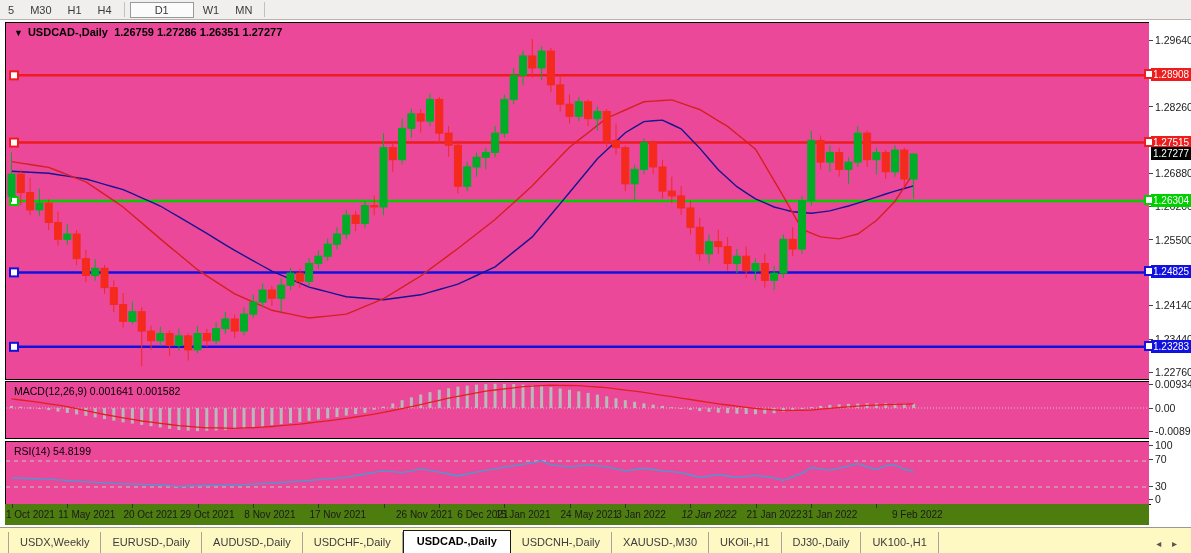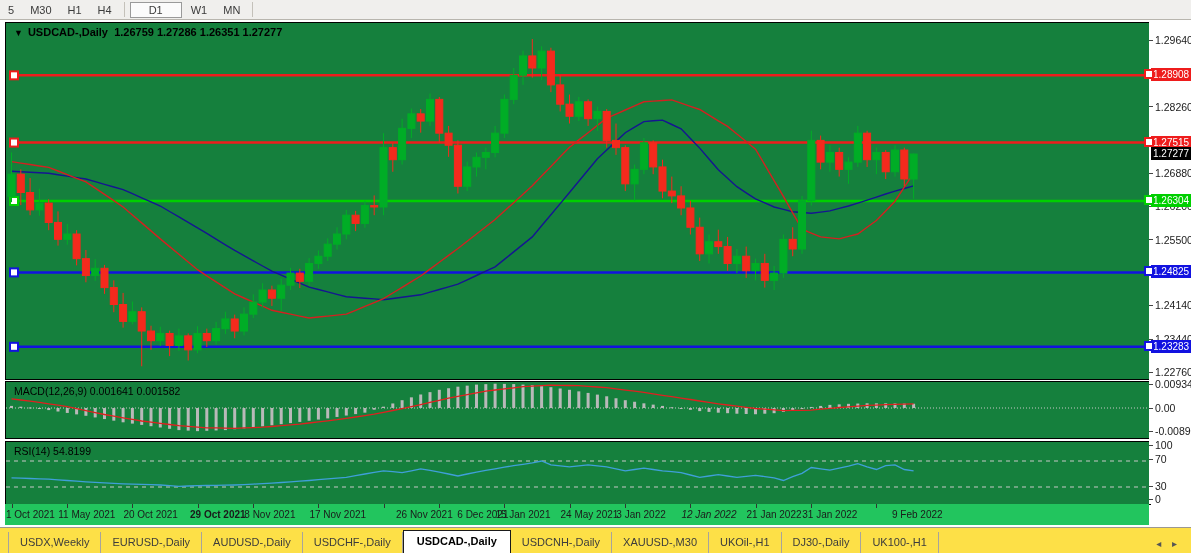--- a/index.html
+++ b/index.html
@@ -2,45 +2,45 @@
 <html><head>
 <meta charset="utf-8">
 <style>
   html,body{margin:0;padding:0;background:#ffffff;}
   #screen{position:relative;width:1191px;height:553px;background:#ffffff;overflow:hidden;
           font-family:"Liberation Sans",sans-serif;-webkit-font-smoothing:none;}
   
   #tftoolbar{position:absolute;left:0;top:0;width:1191px;height:19px;background:#f0efed;
              border-bottom:1px solid #b8b5ae;display:flex;align-items:center;}
   .tfbtn{font-size:11px;color:#3a3a3a;padding:2px 7px;margin:0 1px;cursor:default;}
-  .tfbtn.active{background:#fbfbfb;border:1px solid #9a9a9a;padding:1px 18px;}
+  .tfbtn.active{background:#fbfbfb;border:1px solid #9a9a9a;padding:1px 24px;}
   .tfsep{width:1px;height:15px;background:#c4c1ba;margin:0 4px;}
   
-  .panel{position:absolute;left:5px;width:1144px;background:#15803d;border:1px solid #000000;}
+  .panel{position:absolute;left:5px;width:1144px;background:#ec4899;border:1px solid #000000;}
   #pricePanel{top:22px;height:356px;}
   #macdPanel{top:381px;height:56px;}
   #rsiPanel{top:441px;height:62px;}
   .panel svg{position:absolute;left:0;top:0;}
   .paneltitle{position:absolute;left:8px;top:3px;font-size:11px;color:#000;z-index:5;white-space:pre;}
   #chartTitle{font-weight:bold;}
   #chartTitle .caret{font-size:9px;margin-right:5px;}
   .indtitle{font-size:10.5px;}
   
   #axisArea{position:absolute;left:1149px;top:22px;width:42px;height:482px;background:#fff;}
   .axlabel{position:absolute;left:6px;font-size:10.5px;color:#1a1a1a;white-space:nowrap;}
   .axtick{position:absolute;left:0px;width:4px;height:1px;background:#444;}
   .badge{position:absolute;left:2px;width:40px;font-size:10px;color:#fff;text-align:left;
          padding:1px 0 1px 2px;line-height:11px;white-space:nowrap;}
   .handle{position:absolute;left:-7px;width:6px;height:6px;background:#fff;border:2px solid red;}
   
-  #dateAxis{position:absolute;left:5px;top:504px;width:1144px;height:21px;background:#22c55e;}
+  #dateAxis{position:absolute;left:5px;top:504px;width:1144px;height:21px;background:#4d7c0f;}
   .dtick{position:absolute;top:0;width:1px;height:4px;background:#333;}
   .dlabel{position:absolute;top:5px;font-size:10px;color:#1a1a1a;white-space:nowrap;}
   
-  #tabbar{position:absolute;left:0;top:527px;width:1191px;height:26px;background:#fde047;
+  #tabbar{position:absolute;left:0;top:527px;width:1191px;height:26px;background:#fef9c3;
           border-top:1px solid #9c9890;display:flex;align-items:flex-end;}
   .tab{font-size:11px;color:#3c3c3c;padding:4px 11px 5px 11px;position:relative;cursor:default;
        border-right:1px solid #a8a49c;margin-bottom:0px;height:13px;}
   .tab:first-child{margin-left:8px;border-left:1px solid #a8a49c;}
   .tab.active{background:#ffffff;border:1px solid #1a1a1a;border-bottom:none;color:#000;
               font-weight:bold;padding:4px 13px 6px 13px;}
   .tabscroll{margin-left:auto;margin-bottom:5px;margin-right:10px;font-size:10px;color:#555;letter-spacing:4px;}
 </style>
 </head>
 <body>
@@ -622,21 +622,21 @@
       <div class="axlabel" style="top: 471px;">0</div>
     </div>
   <div id="dateAxis">
       <div class="dtick" style="left: 6.5px;"></div>
       <div class="dlabel" style="left: 1px;">1 Oct 2021</div>
       <div class="dtick" style="left: 62.3px;"></div>
       <div class="dlabel" style="left: 53.3px;">11 May 2021</div>
       <div class="dtick" style="left: 127.4px;"></div>
       <div class="dlabel" style="left: 118.4px;">20 Oct 2021</div>
       <div class="dtick" style="left: 192.5px;"></div>
-      <div class="dlabel" style="left: 185px; font-weight: bold;">29 Oct 2021</div>
+      <div class="dlabel" style="left: 175px;">29 Oct 2021</div>
       <div class="dtick" style="left: 248.3px;"></div>
       <div class="dlabel" style="left: 239.3px;">8 Nov 2021</div>
       <div class="dtick" style="left: 313.4px;"></div>
       <div class="dlabel" style="left: 304.4px;">17 Nov 2021</div>
       <div class="dtick" style="left: 378.5px;"></div>
       <div class="dlabel" style="left: 391px;">26 Nov 2021</div>
       <div class="dtick" style="left: 434.3px;"></div>
       <div class="dlabel" style="left: 425.3px; margin-left: 27px;">6 Dec 2021</div>
       <div class="dtick" style="left: 499.4px;"></div>
       <div class="dlabel" style="left: 490.4px;">15 Jan 2021</div>

